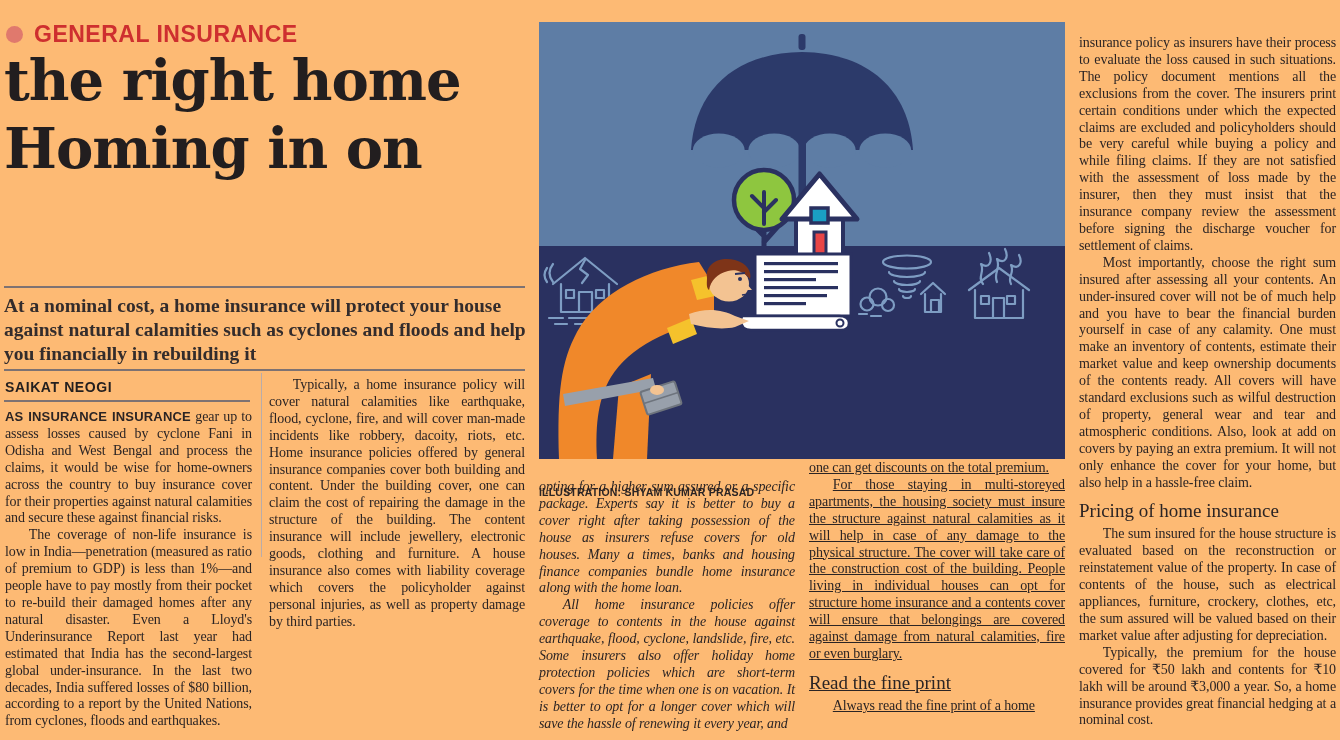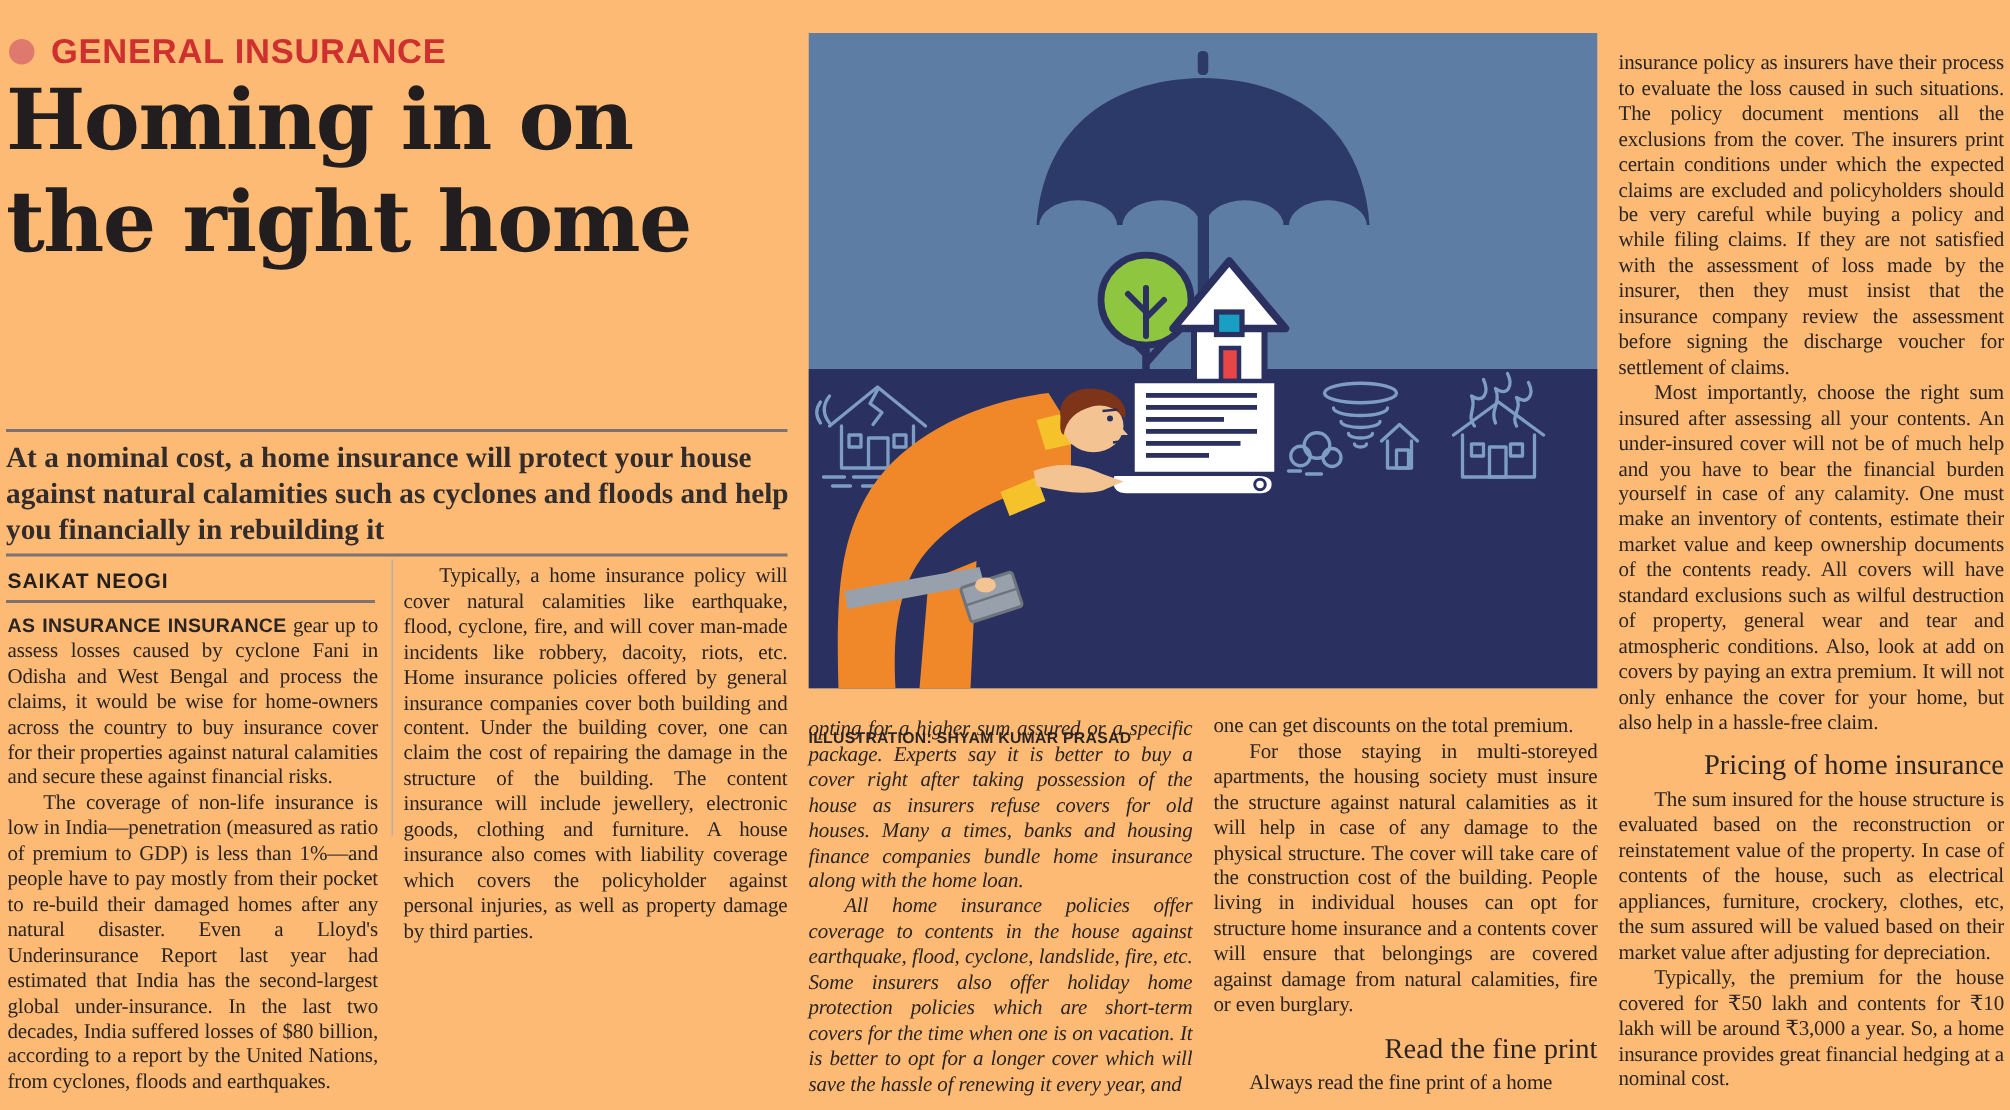--- a/index.html
+++ b/index.html
@@ -23,46 +23,46 @@
   .subhead{position:absolute;left:4px;top:294px;width:522px;margin:0;
            font:bold 19.5px/24px "Liberation Serif",serif;color:#332c2c;}
 
   .byline{position:absolute;left:5px;top:379px;font:bold 14px "Liberation Sans",sans-serif;
           letter-spacing:.6px;color:#231f1f;}
 
   .col{position:absolute;}
   .col1{left:5px;  top:409px;width:247px;}
   .col2{left:269px;top:377px;width:256px;}
   .col3{left:539px;top:479px;width:256px;font-style:italic;}
-  .col4{left:809px;top:477px;width:256px;}
+  .col4{left:809px;top:460px;width:256px;text-decoration:underline;}
   .col5{left:1079px;top:23px;width:257px;margin-top:12px;}
 
   .body{margin:0;font-size:14px;line-height:16.9px;text-align:justify;letter-spacing:-.1px;color:#2b2424;}
   .indent{text-indent:1.7em;}
   .lead-in{font:bold 13px "Liberation Sans",sans-serif;letter-spacing:.2px;}
   .col h3{margin:0 0 5px;font-weight:400;font-size:19px;line-height:21px;color:#2b2424;}
-  .col4 h3,.col5 h3{margin-top:9px;text-align:right;}
+  .col4 h3,.col5 h3{margin-top:9px;}
 
   .illustration{position:absolute;left:539px;top:22px;width:526px;height:437px;margin:0;}
   .caption{position:absolute;left:539px;top:486px;width:526px;text-align:left;
            font:bold 10.5px "Liberation Sans",sans-serif;letter-spacing:.2px;color:#2b2424;}
 </style>
 </head>
 <body>
 
 <div class="page">
 
   <div class="kicker">
     <span class="dot"></span>
     <span class="label">GENERAL INSURANCE</span>
   </div>
 
   <h1 class="headline">
+    <div>the right home</div>
     <div>Homing in on</div>
-    <div>the right home</div>
   </h1>
 
   <div class="rule rule-a"></div>
   <p class="subhead">At a nominal cost, a home insurance will protect your house against natural calamities such as cyclones and floods and help you financially in rebuilding it</p>
   <div class="rule rule-b"></div>
 
   <div class="byline">SAIKAT NEOGI</div>
   <div class="rule rule-c"></div>
   <div class="vrule"></div>
 

